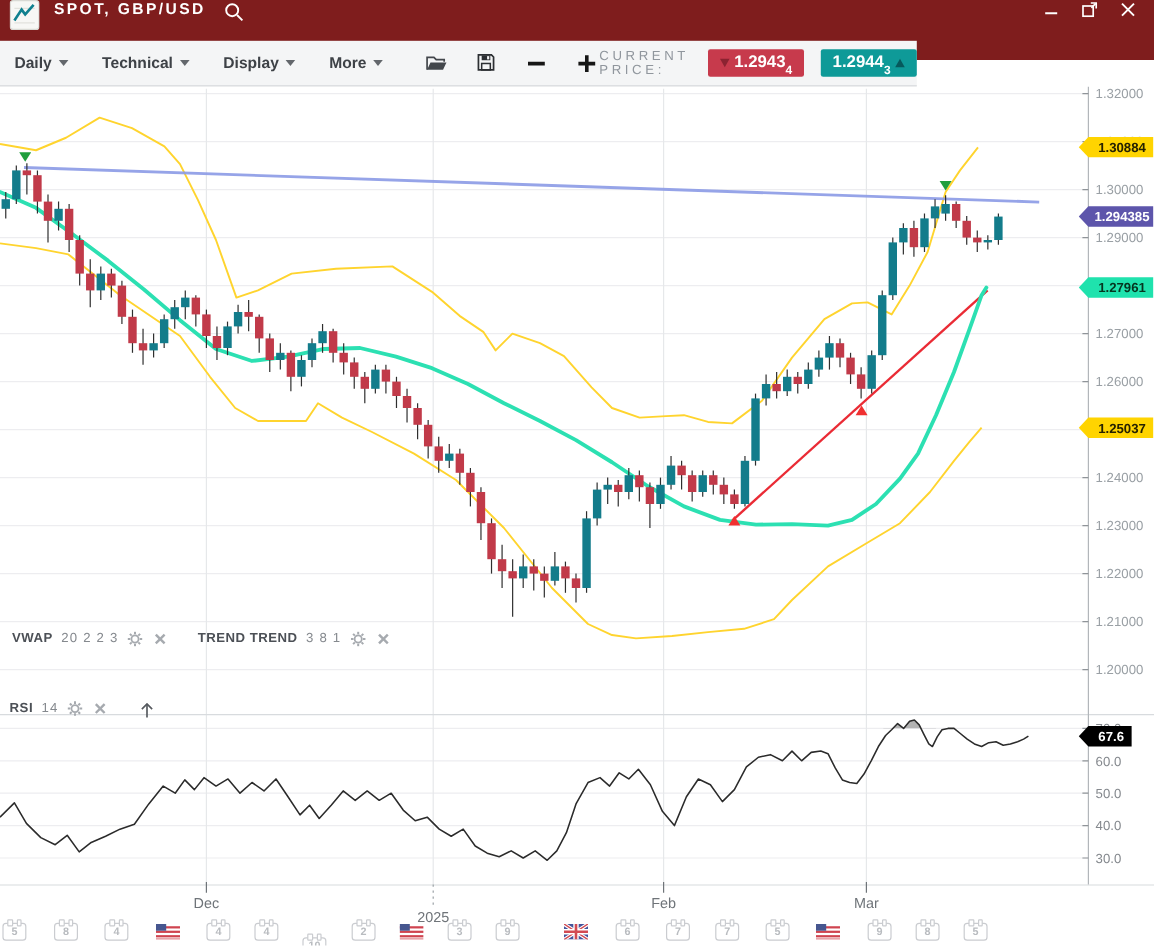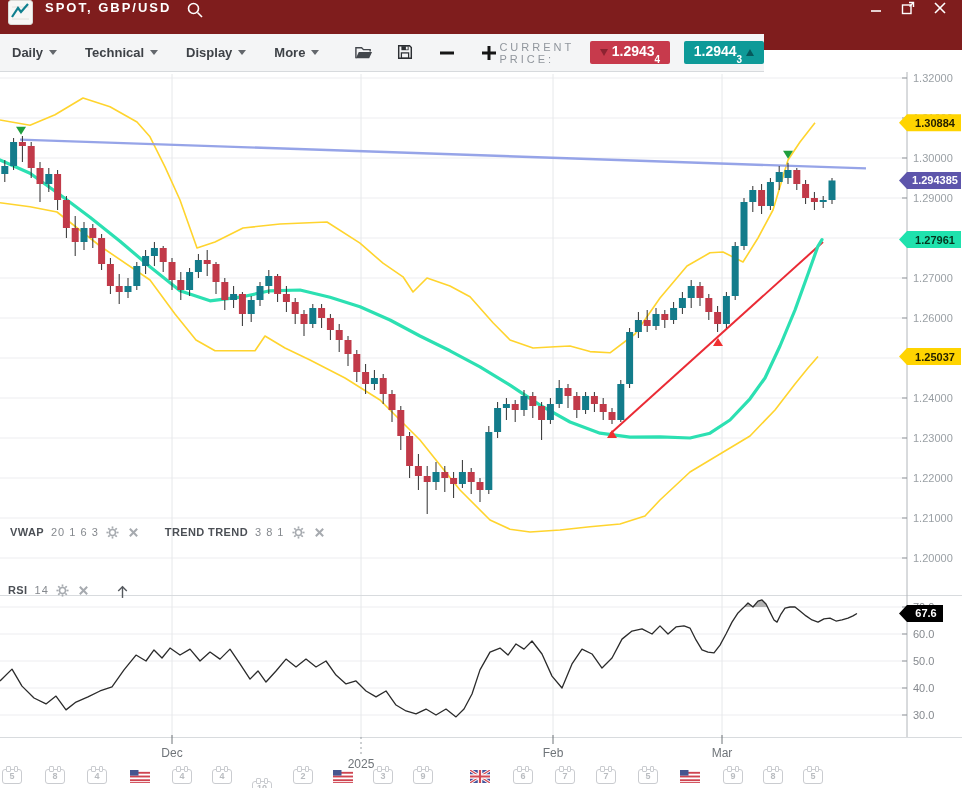--- a/index.html
+++ b/index.html
@@ -452,21 +452,21 @@
         <text x="935" y="360.5200000000003" text-anchor="middle" font-size="11" font-weight="bold" fill="#262200" font-family="Liberation Sans, sans-serif">1.25037</text>
       </g>
       <g>
         <path d="M899,613.48 L907,604.98 H943 V621.98 H907 Z" fill="#000000"></path>
         <text x="926" y="617.48" text-anchor="middle" font-size="11" font-weight="bold" fill="#ffffff" font-family="Liberation Sans, sans-serif">67.6</text>
       </g>
     </svg>
 
   <div class="ind-row" id="vwap-row">
     <span class="nm">VWAP</span>
-    <span class="prm">20 1 6 3</span>
+    <span class="prm">20 2 2 3</span>
     <button class="mini-btn">
       <svg viewBox="0 0 14 14" width="13" height="13">
         <circle cx="7" cy="7" r="3.2" fill="none" stroke="#a6aaaf" stroke-width="1.6"></circle>
         <g stroke="#a6aaaf" stroke-width="1.8">
           <line x1="7" y1="0.5" x2="7" y2="2.8"></line>
             <line x1="7" y1="11.2" x2="7" y2="13.5"></line>
           <line x1="0.5" y1="7" x2="2.8" y2="7"></line>
             <line x1="11.2" y1="7" x2="13.5" y2="7"></line>
           <line x1="2.4" y1="2.4" x2="4" y2="4"></line>
             <line x1="10" y1="10" x2="11.6" y2="11.6"></line>

